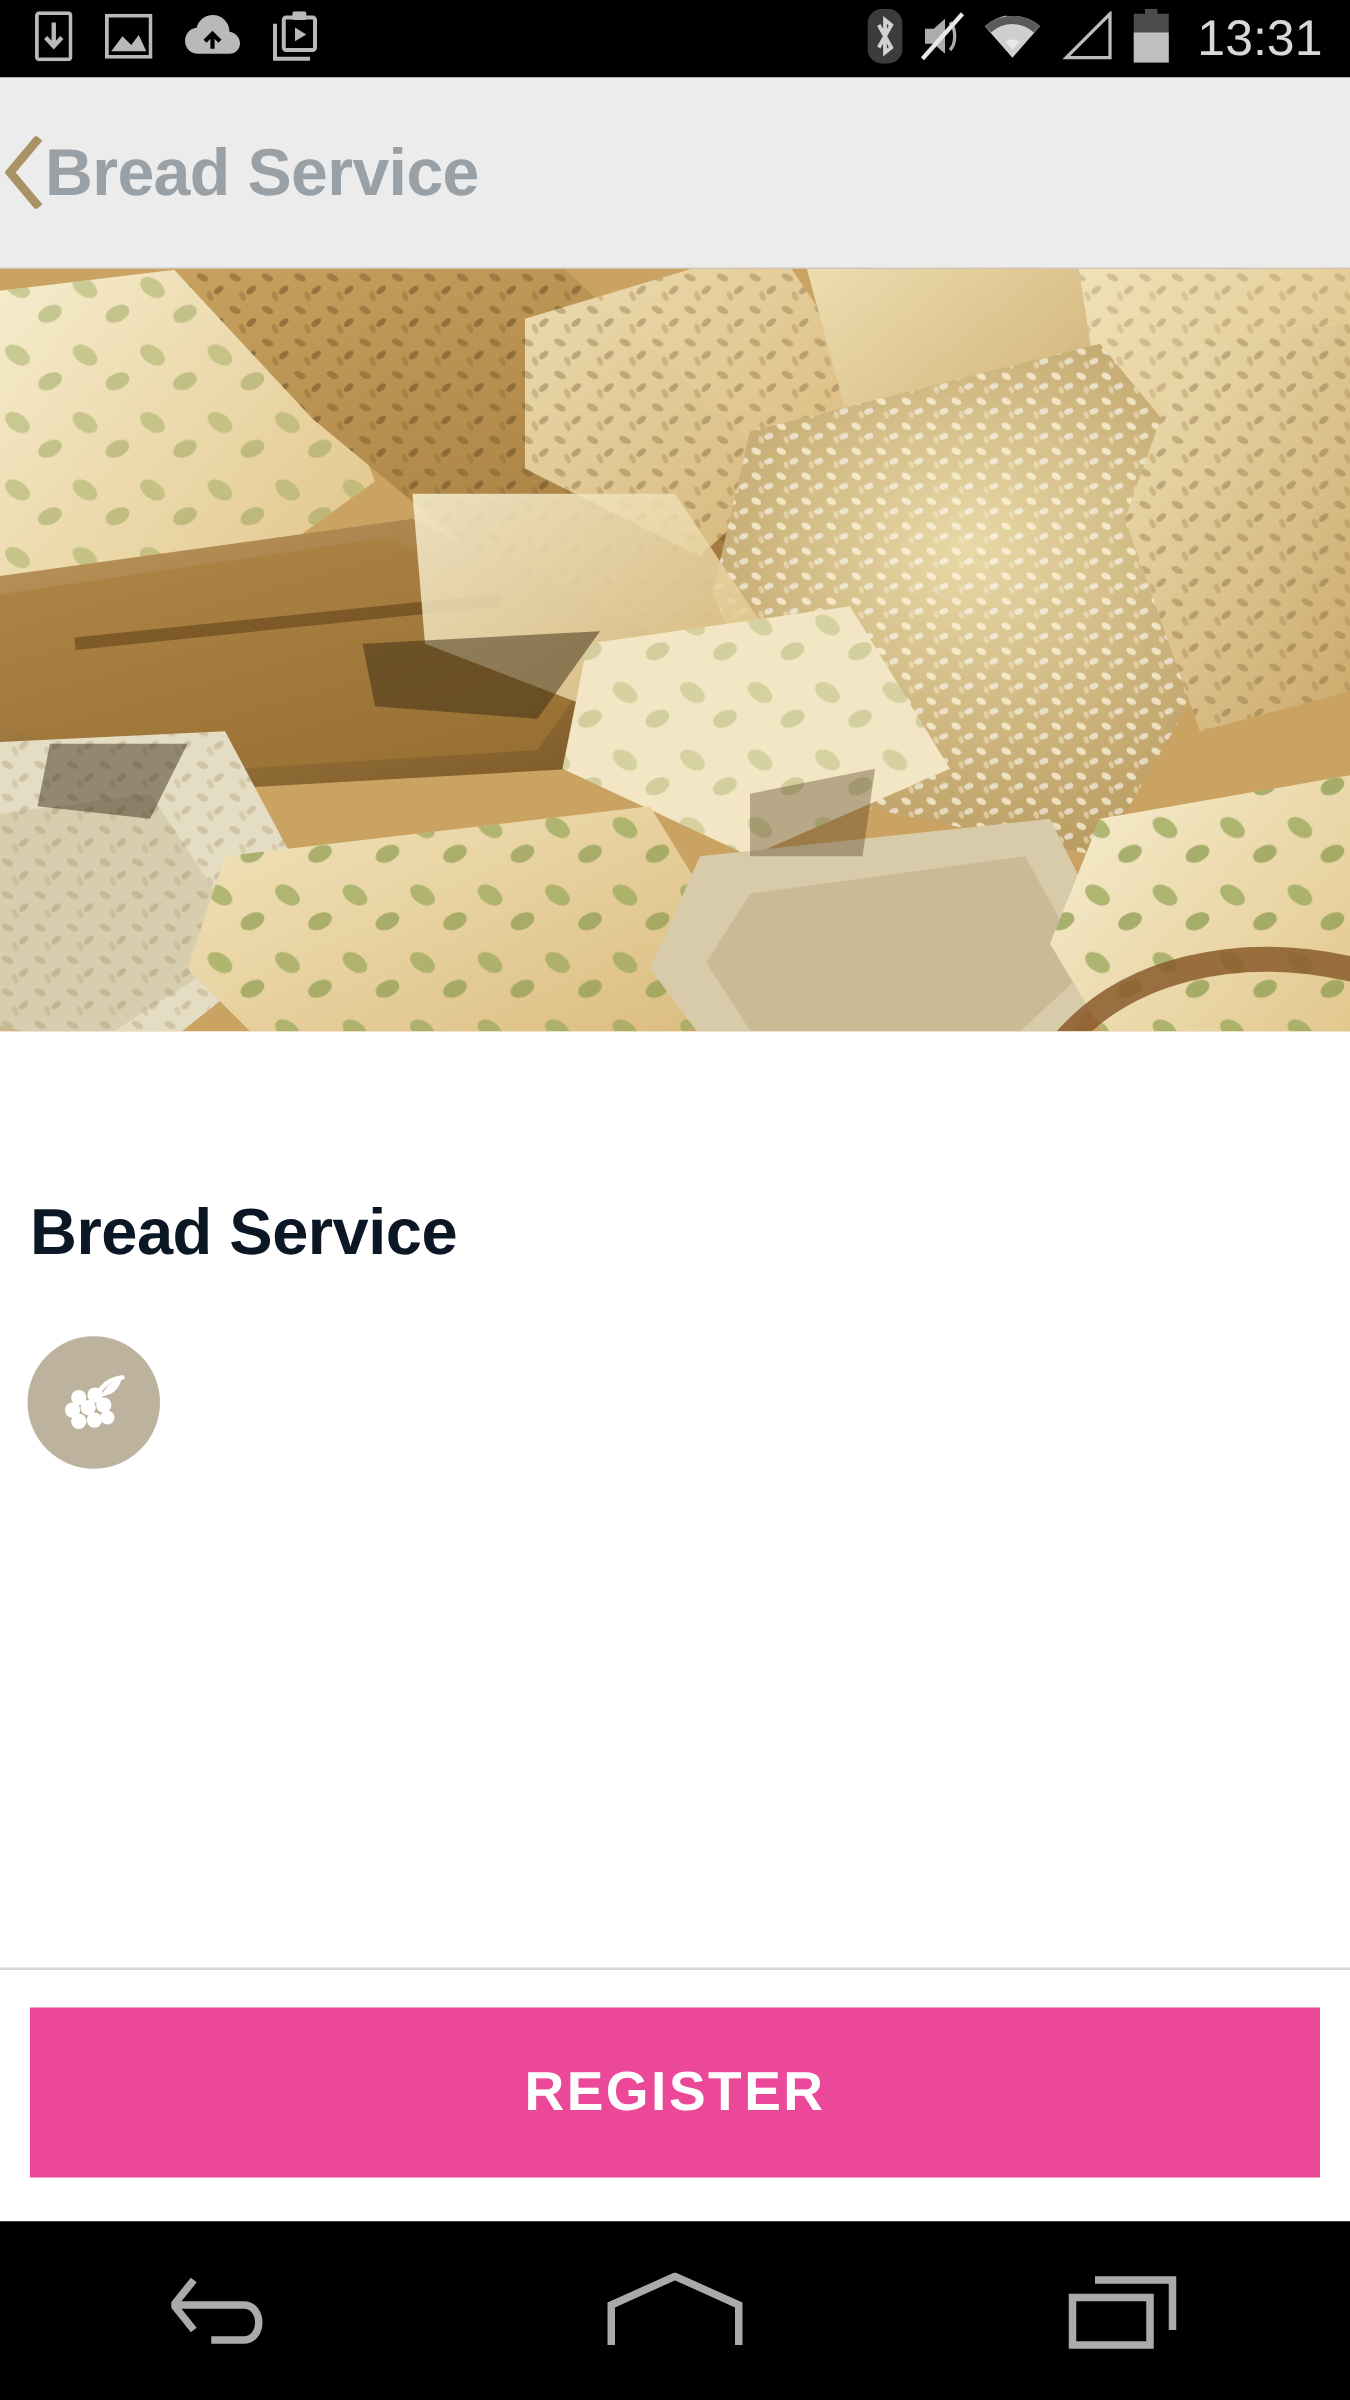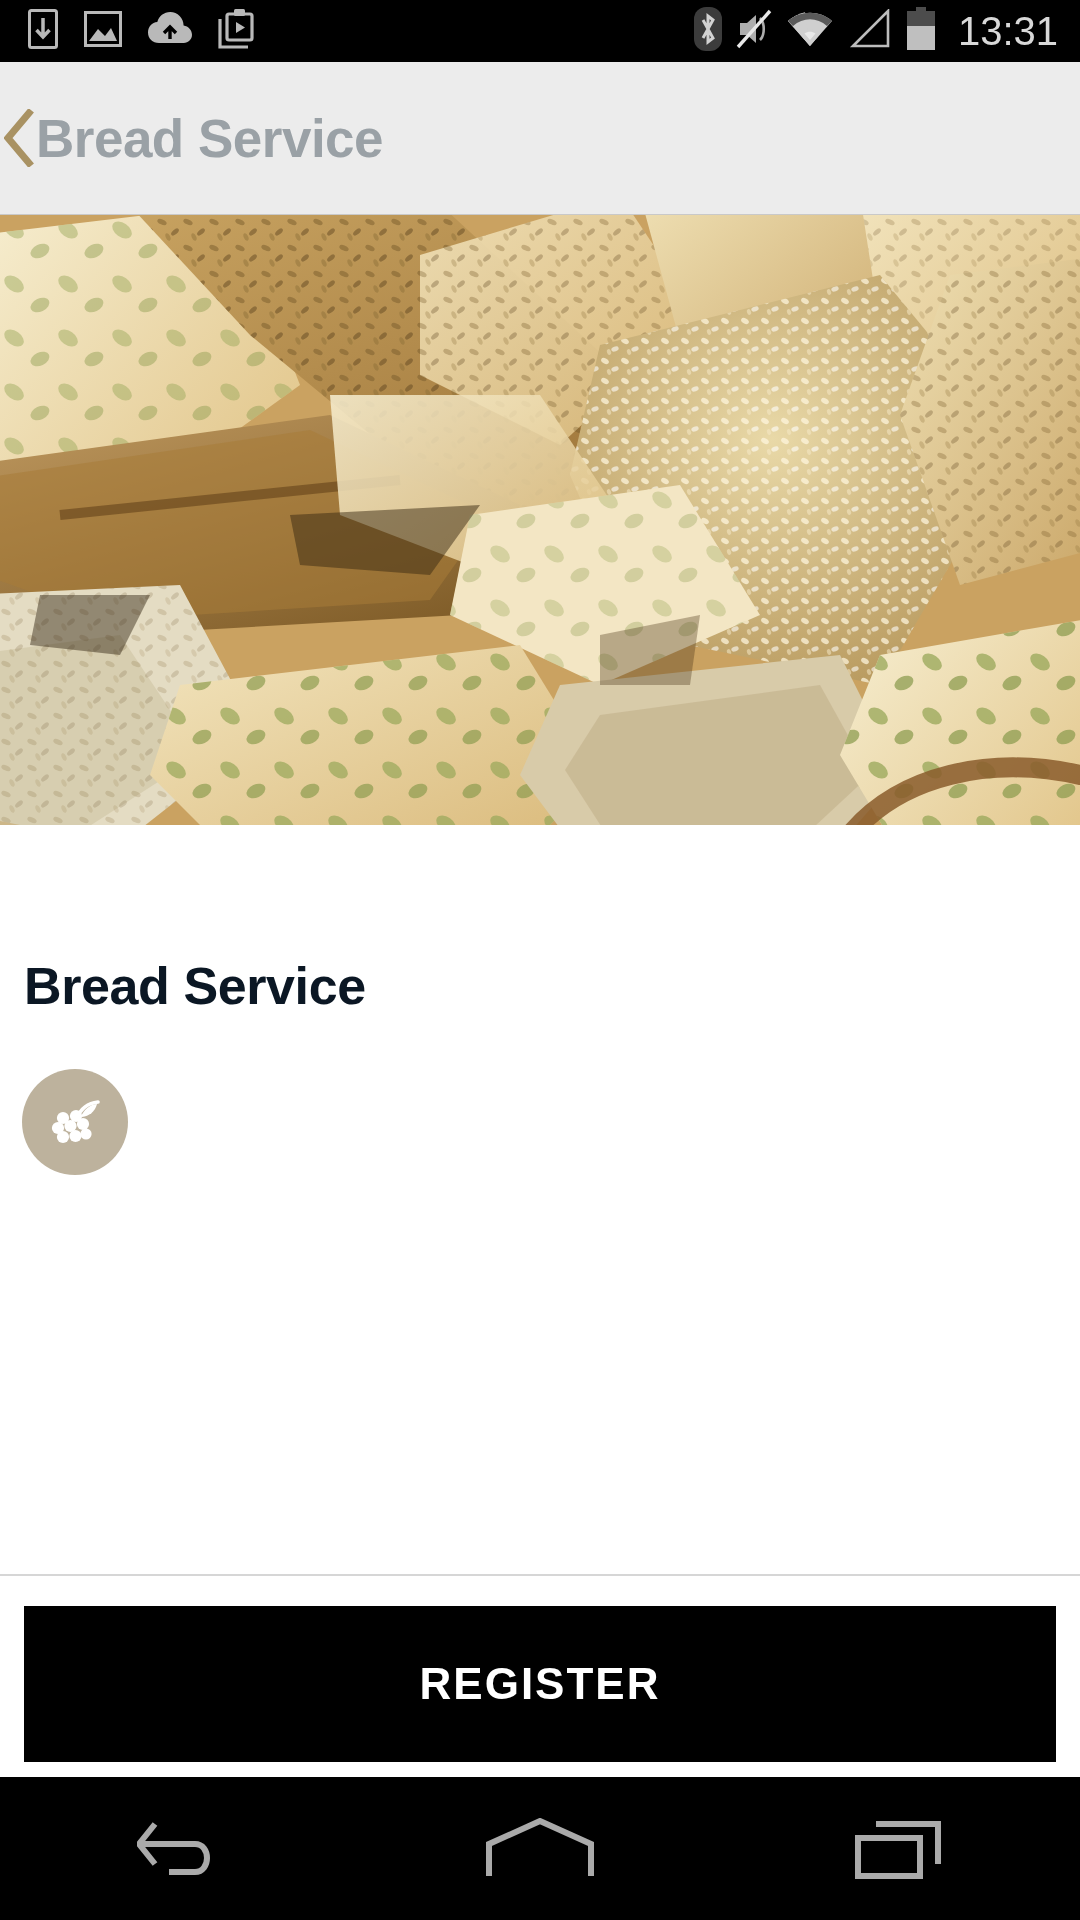--- a/index.html
+++ b/index.html
@@ -103,22 +103,22 @@
   }
 
   
   .divider {
     position:absolute; top:1574px; left:0;
     width:1080px; height:2px;
     background:#d6d6d6;
   }
   .register-button {
     position:absolute; top:1606px; left:24px;
-    width:1032px; height:156px;
-    background:#000000;
+    width:1032px; height:136px;
+    background:#ec4899;
     border:none;
     color:#ffffff;
     font-family:"Liberation Sans", sans-serif;
     font-size:44px;
     font-weight:700;
     letter-spacing:2px;
     display:flex; align-items:center; justify-content:center;
     cursor:pointer;
   }
 

